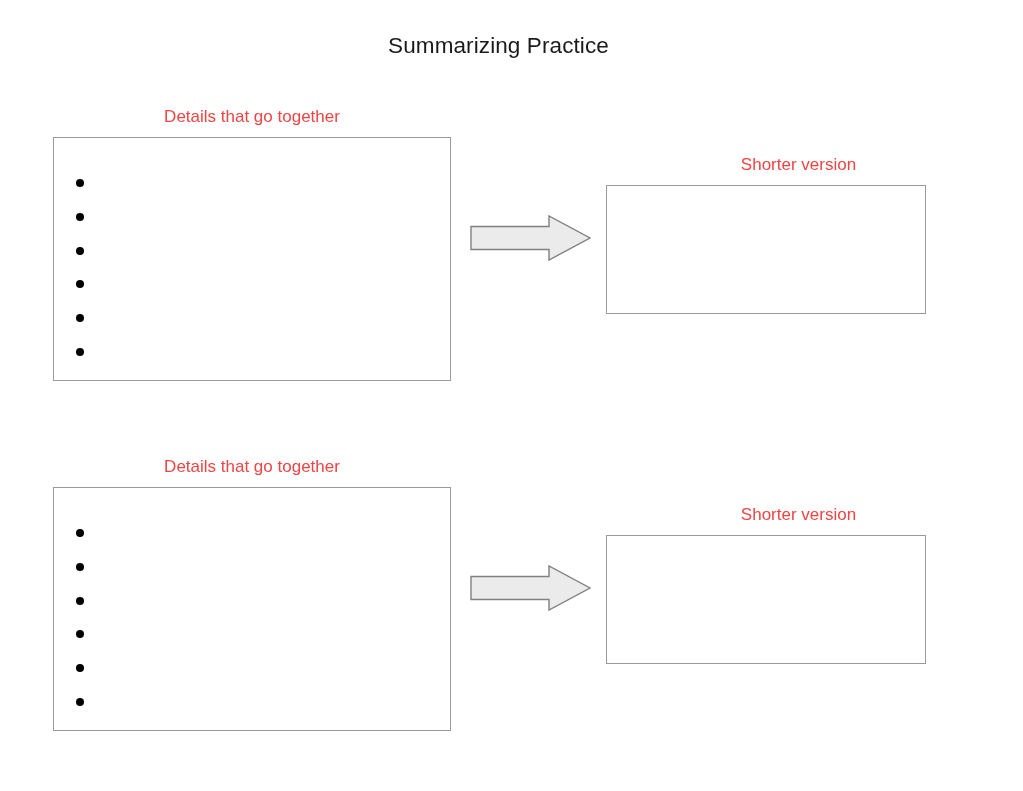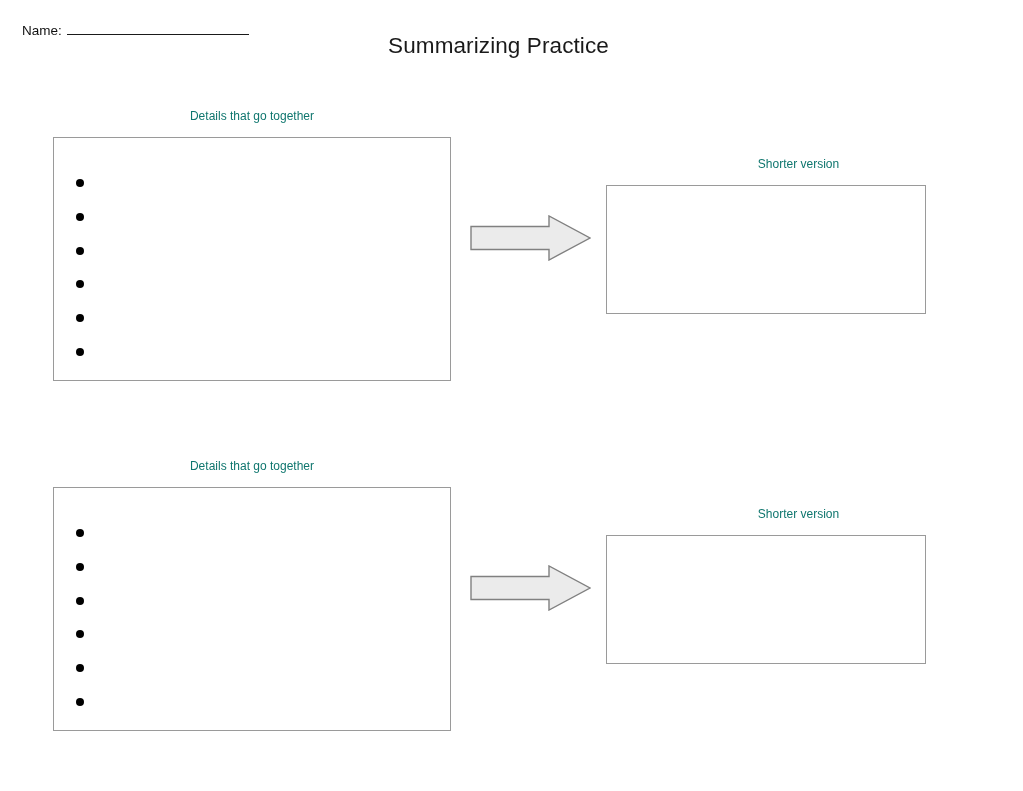--- a/index.html
+++ b/index.html
@@ -71,24 +71,24 @@
   .row-2 { top: 455px; }
 
   
   .details-group {
     position: absolute;
     left: 53px;
     top: 0;
     width: 398px;
   }
   .group-label {
-    font-size: 12px;
+    font-size: 17px;
     line-height: 23px;
     text-align: center;
-    color: #0f766e;
+    color: #ef4444;
     white-space: nowrap;
   }
   .details-box {
     position: relative;
     width: 398px;
     height: 244px;
     box-sizing: border-box;
     border: 1.3px solid #9a9a9a;
     background: #ffffff;
     margin-top: 9px;
@@ -147,23 +147,20 @@
     border: 1.3px solid #9a9a9a;
     background: #ffffff;
     margin-top: 9px;
   }
 </style>
 </head>
 <body>
 
 <div id="page">
 
-  <div class="name-field">
-    <span class="name-label">Name:</span><span class="name-blank">__________________</span>
-  </div>
 
   <div class="sheet-title">
     <span>Summarizing Practice</span>
   </div>
 
   <div class="row row-1">
 
     <div class="details-group">
       <div class="group-label">Details that go together</div>
       <div class="details-box">

